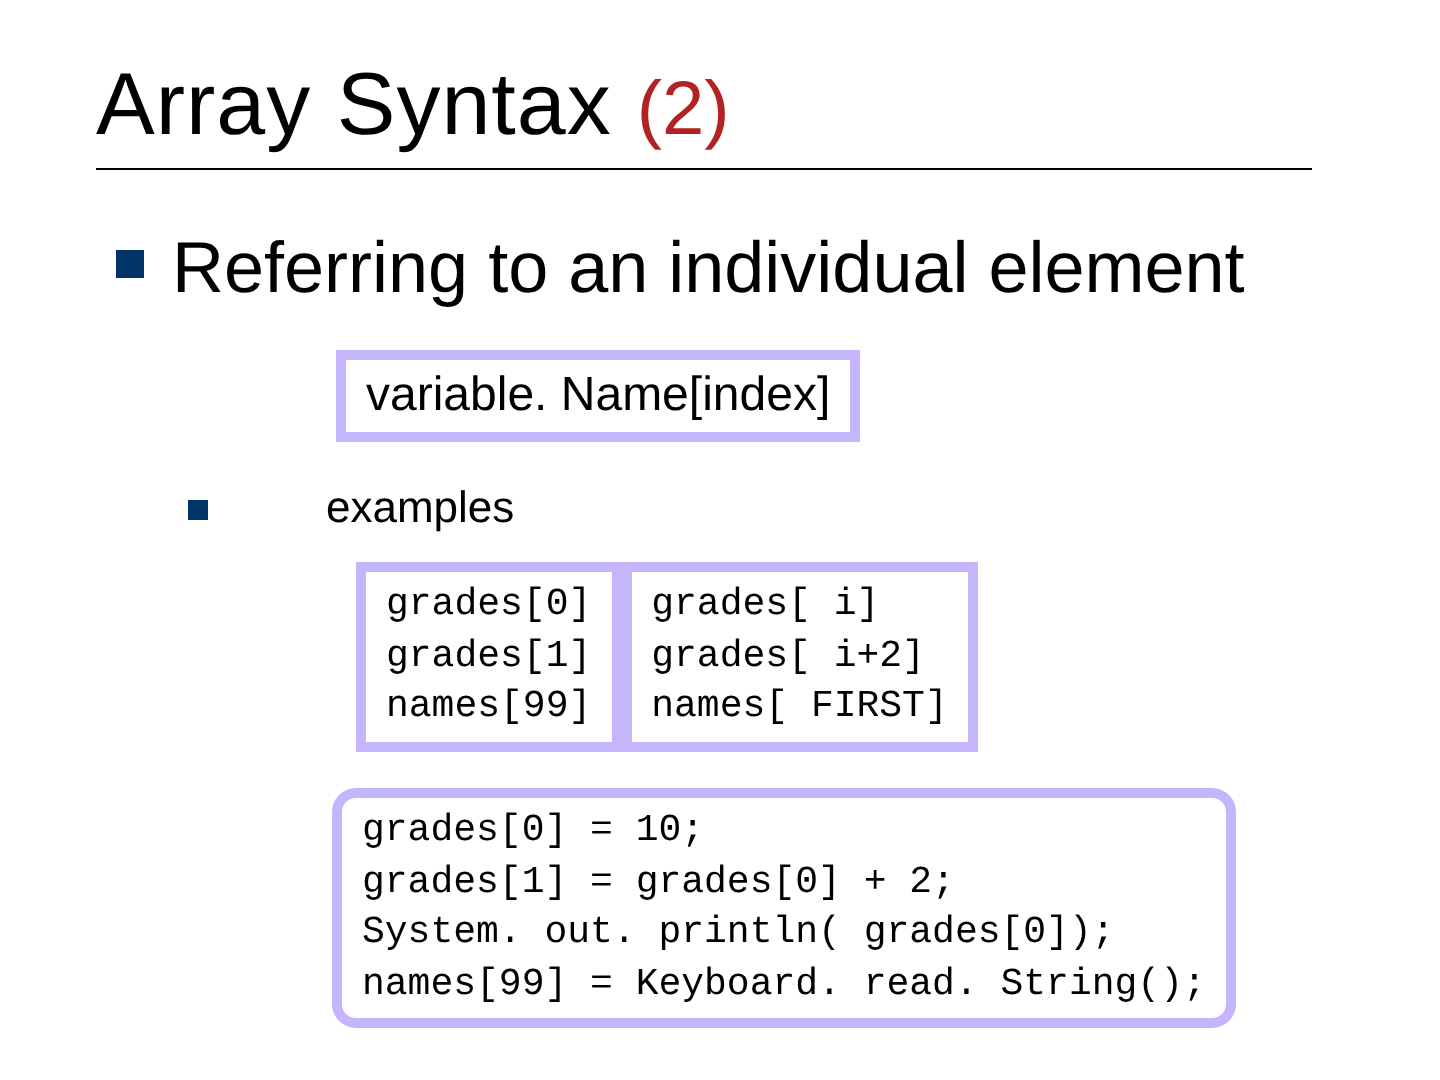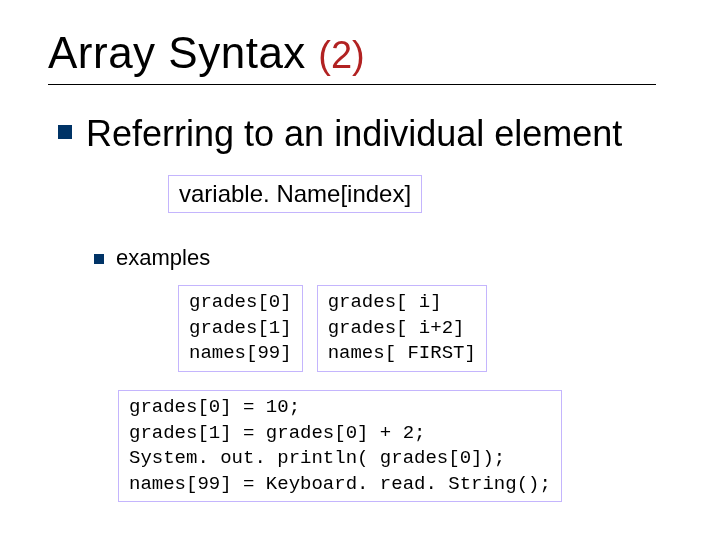--- a/index.html
+++ b/index.html
@@ -31,21 +31,21 @@
     font-size: 38px;
     color: #b22222;
     margin-left: 8px;
   }
   .bullet-row {
     display: flex;
     align-items: flex-start;
     margin-bottom: 14px;
   }
   .bullet-row.lvl1 { margin-left: 10px; }
-  .bullet-row.lvl2 { margin-left: 46px; margin-top: 32px; }
+  .bullet-row.lvl2 { margin-left: 46px; margin-top: 20px; gap: 47px; }
   .sq-bullet {
     width: 14px;
     height: 14px;
     background: #003366;
     flex: 0 0 auto;
     margin-top: 12px;
     margin-right: 14px;
   }
   .sq-bullet.small {
     width: 10px;
@@ -53,21 +53,21 @@
     margin-top: 9px;
     margin-right: 12px;
   }
   .b1-text {
     font-size: 36px;
   }
   .b2-text {
     font-size: 22px;
   }
   .box {
-    border: 1px solid #c4b5fd;
+    border: 5px solid #c4b5fd;
     background: #fff;
     padding: 4px 10px;
     box-sizing: border-box;
   }
   .syntax-box {
     margin-left: 120px;
     margin-top: 6px;
     font-size: 24px;
     font-family: Verdana, Geneva, sans-serif;
     display: inline-block;
@@ -75,26 +75,26 @@
   .code {
     font-family: "Courier New", Courier, monospace;
     font-size: 19px;
     line-height: 1.35;
     white-space: pre;
   }
   .examples-row {
     margin-left: 130px;
     margin-top: 10px;
     display: flex;
-    gap: 14px;
   }
   .stmt-box {
-    margin-left: 70px;
+    margin-left: 118px;
     margin-top: 18px;
     display: inline-block;
+    border-radius: 12px;
   }
 </style>
 </head>
 <body>
 
 <div class="slide">
 
   <div class="title-line">
     <span class="title-main">Array Syntax</span>
     <span class="title-sub">(2)</span>

